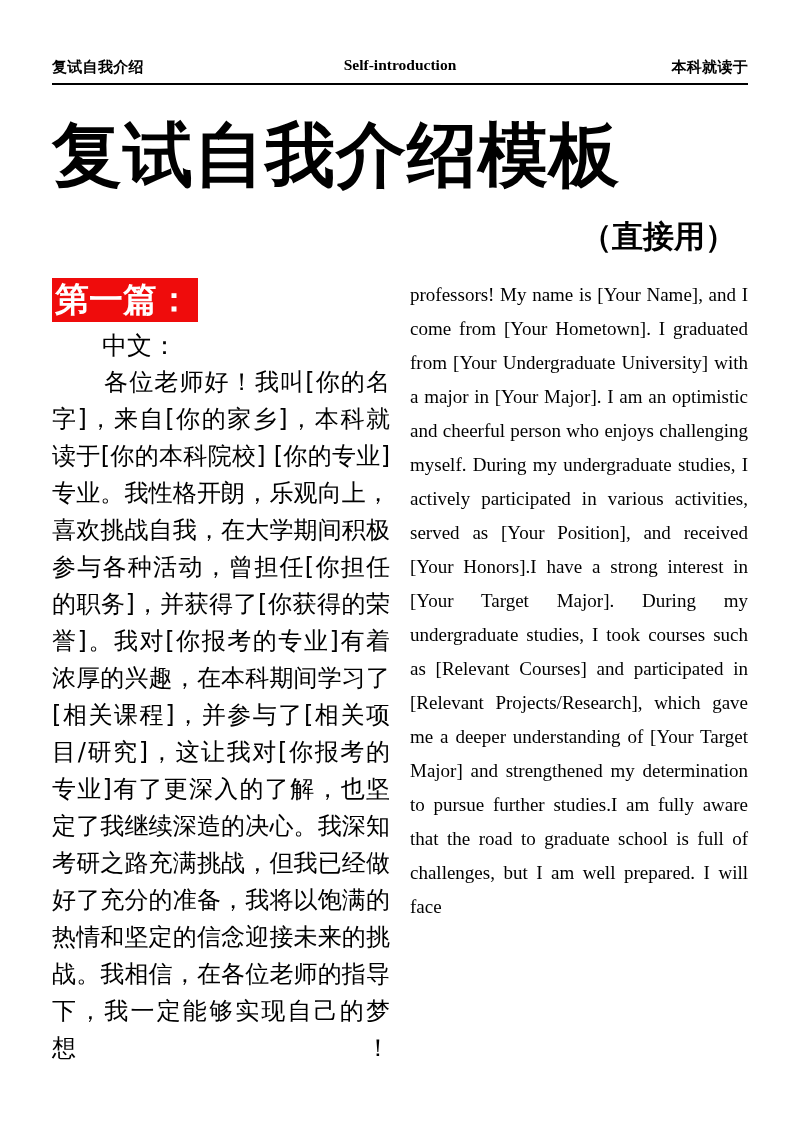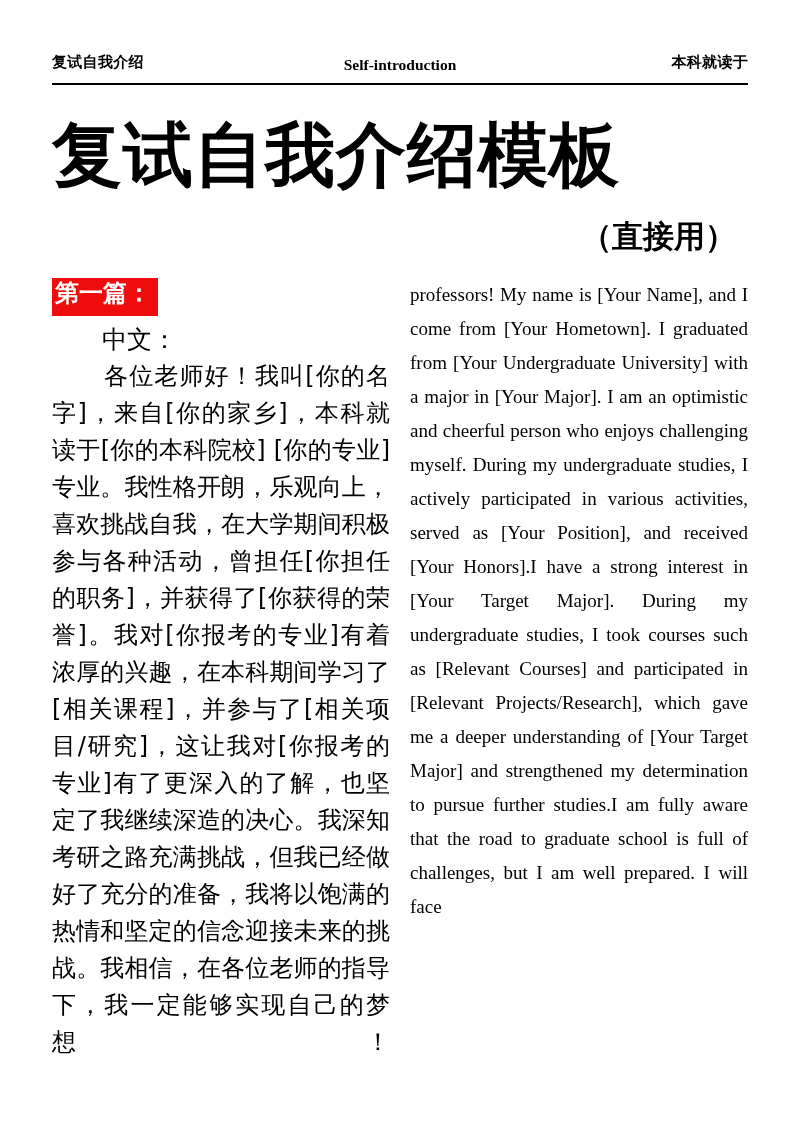--- a/index.html
+++ b/index.html
@@ -26,21 +26,21 @@
 
   
   .doc-header {
     position: absolute;
     left: 52px;
     top: 55px;
     width: 696px;
     height: 30px;
     border-bottom: 2.5px solid #000000;
     display: flex;
-    align-items: flex-start;
+    align-items: center;
     justify-content: space-between;
     font-family: "Liberation Serif", "DejaVu Serif", serif;
     font-weight: bold;
     font-size: 15.5px;
     line-height: 1;
     padding-bottom: 3px;
     box-sizing: border-box;
   }
   .doc-header .hdr-left,
   .doc-header .hdr-right {
@@ -102,23 +102,23 @@
   .col-left  { left: 0px; }
   .col-right { left: 358px; }
 
   
   .section-badge {
     display: inline-block;
     background: #ef0c0c;
     color: #ffffff;
     font-family: "DejaVu Sans", "Liberation Sans", sans-serif;
     font-weight: bold;
-    font-size: 24px;
+    font-size: 34px;
     line-height: 1.22;
-    padding: 1px 7px 8px 3px;
+    padding: 1px 7px 2px 3px;
     letter-spacing: 0px;
     white-space: nowrap;
   }
 
   .cn-label {
     font-family: "DejaVu Sans", "Liberation Sans", sans-serif;
     font-size: 25px;
     line-height: 37px;
     margin-top: 5px;
     text-indent: 50px;

